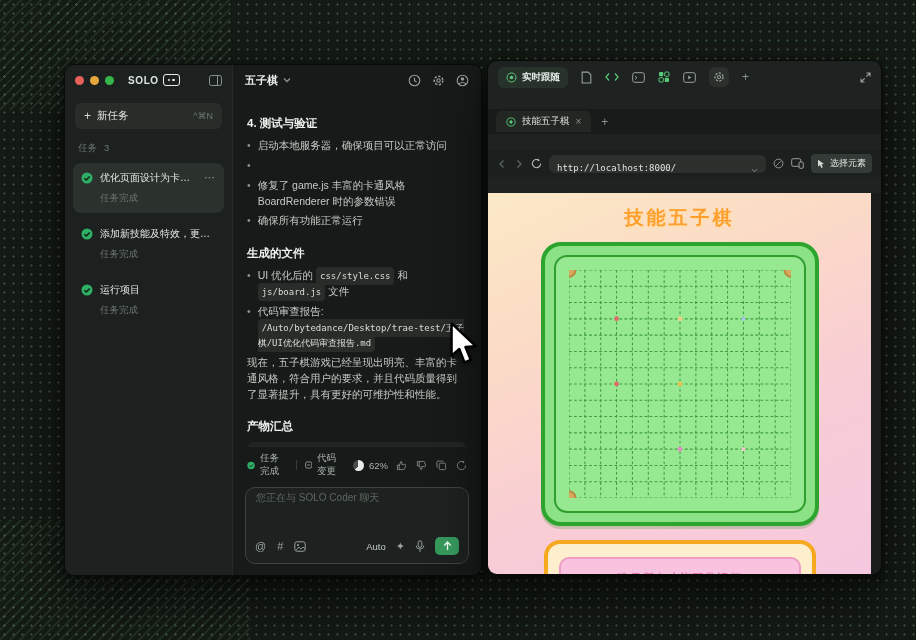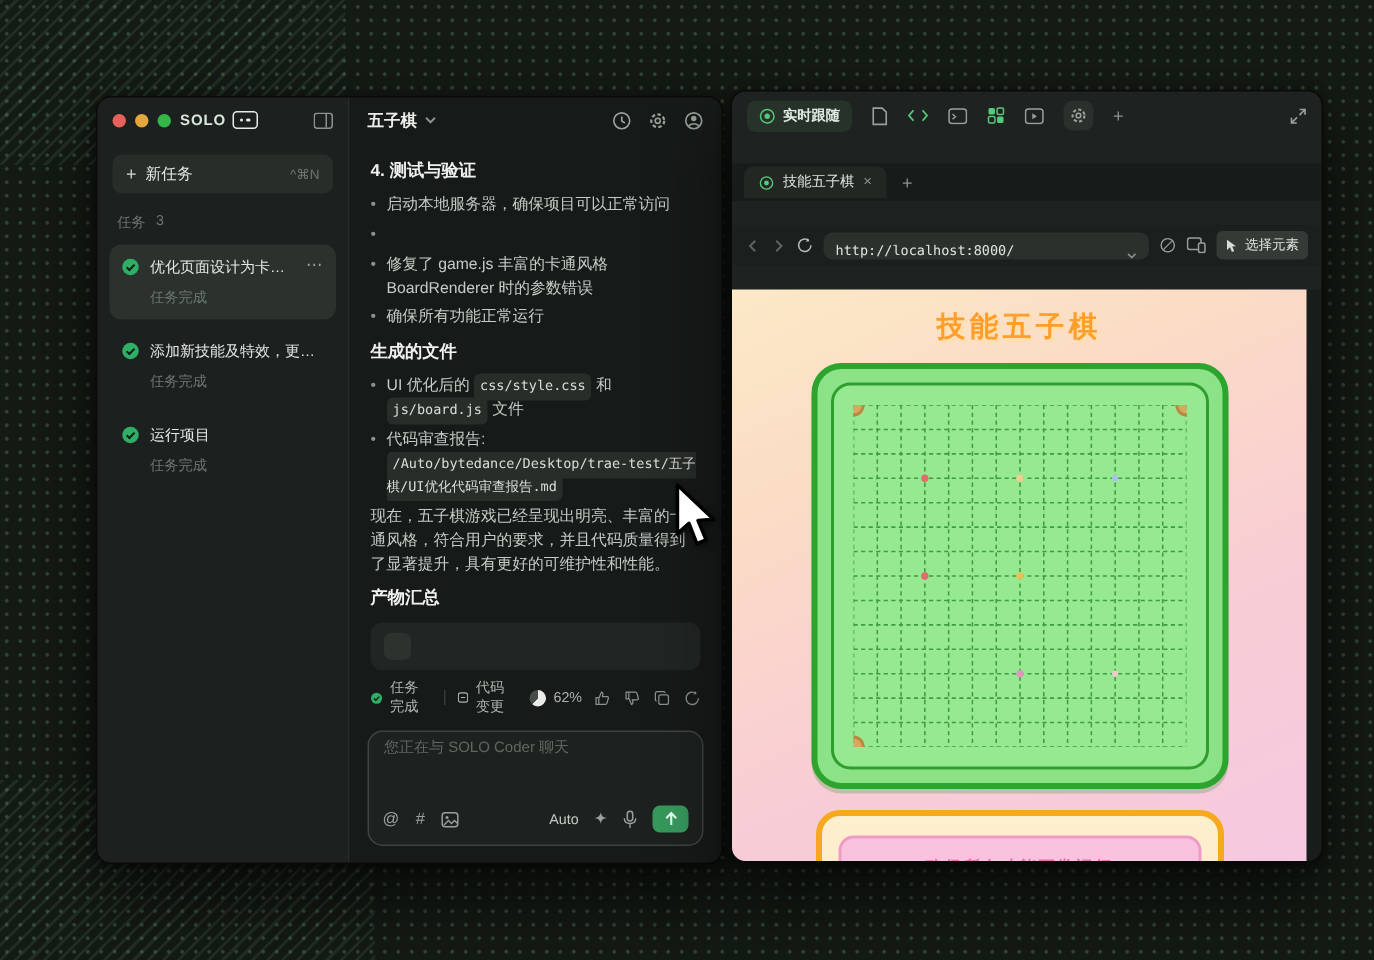--- a/index.html
+++ b/index.html
@@ -20,21 +20,21 @@
   
   .app-window {
     position:absolute; left:64px; top:64px; width:418px; height:512px;
     background:#181c1a; border-radius:10px; display:flex; overflow:hidden;
     box-shadow:0 22px 50px rgba(0,0,0,.6), 0 2px 8px rgba(0,0,0,.45);
     border:1px solid #090b0a;
   }
   .sidebar { width:168px; background:#1c201e; border-right:1px solid #262b28; display:flex; flex-direction:column; }
   .titlebar { height:30px; display:flex; align-items:center; padding:0 10px; gap:6px; flex:none; }
   .tl-dot { width:9px; height:9px; border-radius:50%; }
-  .solo-pill { display:flex; align-items:center; gap:4px; }
+  .solo-pill { margin-left:8px; display:flex; align-items:center; gap:4px; }
   .solo-text { font-size:10px; font-weight:700; letter-spacing:.6px; color:#d9e6dc; }
   .solo-chip { width:17px; height:12px; border:1.5px solid #e7ede8; border-radius:3px; display:flex; align-items:center; justify-content:center; gap:2px; }
   .solo-chip i { width:2.5px; height:2.5px; border-radius:50%; background:#e7ede8; display:block; }
   .tb-spacer { flex:1; }
   .panel-toggle { color:#8b938d; display:flex; }
 
   .newtask { margin:8px 10px 4px; height:26px; background:#282d2a; border-radius:6px; display:flex; align-items:center; padding:0 9px; gap:6px; }
   .newtask .plus { font-size:12px; color:#d3d9d3; line-height:1; }
   .newtask .lbl { font-size:10.5px; color:#e2e6e2; }
   .newtask .kbd { margin-left:auto; font-size:9px; color:#6d756f; }
@@ -49,21 +49,21 @@
   .tc-status { margin:7px 0 0 19px; font-size:9.5px; color:#6d756f; }
 
   .chatpane { flex:1; background:#161a18; display:flex; flex-direction:column; min-width:0; }
   .chat-header { height:30px; display:flex; align-items:center; padding:0 12px; gap:5px; flex:none; }
   .chat-title { font-size:11px; font-weight:700; color:#eaedea; }
   .chev { color:#8b938d; display:flex; }
   .ch-icons { margin-left:auto; display:flex; gap:11px; color:#9aa19b; }
   .ch-icons svg { display:block; }
 
   .chat-body { flex:1; padding:4px 14px 0; overflow:hidden; font-size:10.5px; line-height:1.5; color:#c5cbc5; }
-  .chat-body h4 { font-size:11.5px; font-weight:700; color:#eef1ee; margin:7px 0 6px; }
+  .chat-body h4 { font-size:11.5px; font-weight:700; color:#eef1ee; margin:16px 0 6px; }
   .blist { margin-bottom:2px; }
   .bitem { display:flex; gap:7px; margin-bottom:4px; }
   .bul { color:#8b928c; flex:none; }
   code.chip { background:#282d2a; border-radius:4px; padding:4px 4px; font:9px "DejaVu Sans Mono", monospace; color:#dadeda;text-align:center; }
   .para { margin:3px 0 4px; }
 
   .artifact { background:#212624; border-radius:8px; padding:7px 9px; display:flex; align-items:center; gap:8px; margin-bottom:7px; }
   .a-icon { width:18px; height:18px; border-radius:5px; background:#2c322e; color:#b0b8b1; display:flex; align-items:center; justify-content:center; flex:none; }
 
   .status-row { display:flex; align-items:center; gap:8px; padding:5px 14px 4px; font-size:9.5px; color:#adb4ad; flex:none; }

